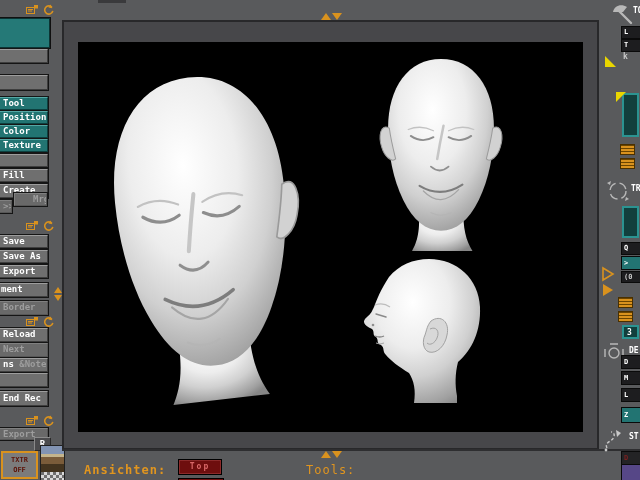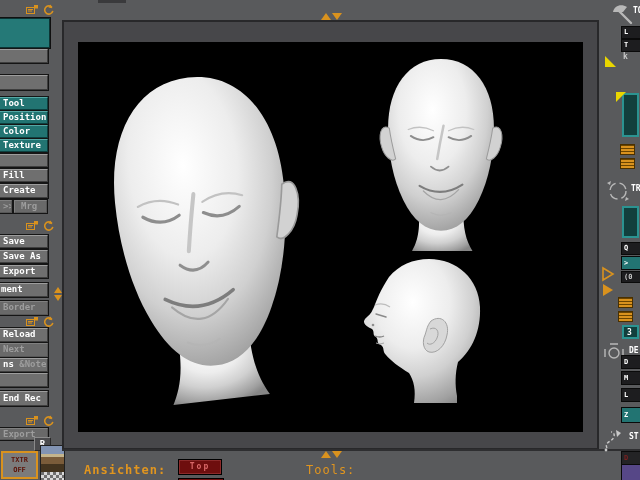--- a/index.html
+++ b/index.html
@@ -46,21 +46,21 @@
 
 <div class="lbtn teal" style="top:97px">Tool</div>
 <div class="lbtn teal" style="top:111px">Position</div>
 <div class="lbtn teal" style="top:125px">Color</div>
 <div class="lbtn teal" style="top:139px">Texture</div>
 
 <div class="lbtn" style="top:154px"></div>
 <div class="lbtn" style="top:169px">Fill</div>
 <div class="lbtn" style="top:184px;height:14px">Create</div>
 <div class="lbtn dis" style="top:200px;width:30px">&gt;&gt;</div>
-<div class="lbtn dis" style="top:200px;left:14px;width:33px;padding-left:6px">Mrg</div>
+<div class="lbtn dis" style="top:193px;left:14px;width:33px;padding-left:18px">Mrg</div>
 
 <div class="irow" style="top:220px">
   <svg width="12" height="10" viewBox="0 0 12 10">
     <rect x="0.5" y="2.5" width="8" height="6" fill="none" stroke="#d9921e"></rect>
     <path d="M2 4.5h5M2 6h4" stroke="#d9921e" stroke-width="1"></path>
     <rect x="8" y="0" width="4" height="3.5" fill="#d9921e"></rect>
   </svg>
   <svg width="12" height="12" viewBox="0 0 12 12">
     <path d="M10 3.4 A4.1 4.1 0 1 0 10.8 6.8" fill="none" stroke="#d9921e" stroke-width="1.6"></path>
     <path d="M8.6 0.4 L10.2 4.2 L6.4 3.4 Z" fill="#d9921e"></path>

